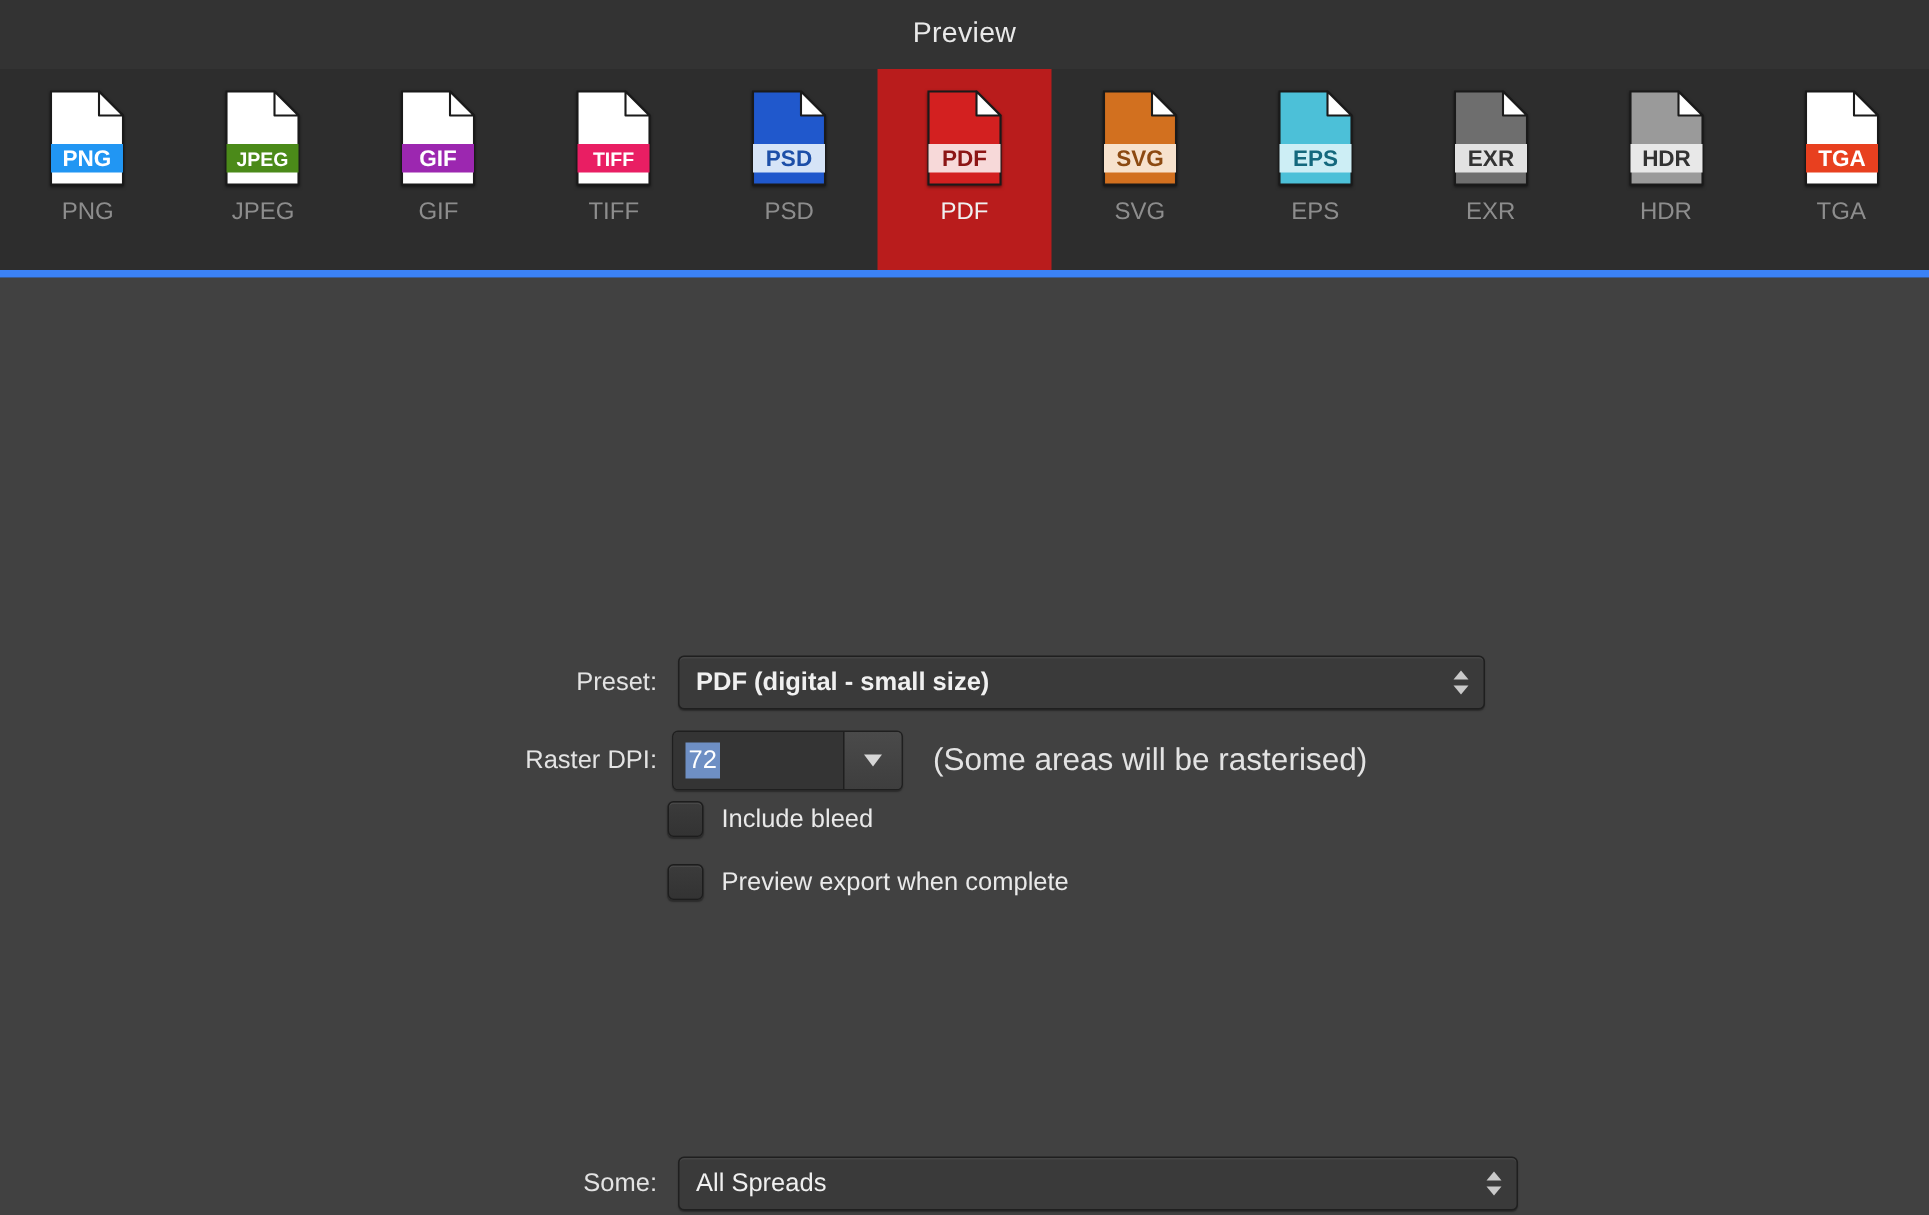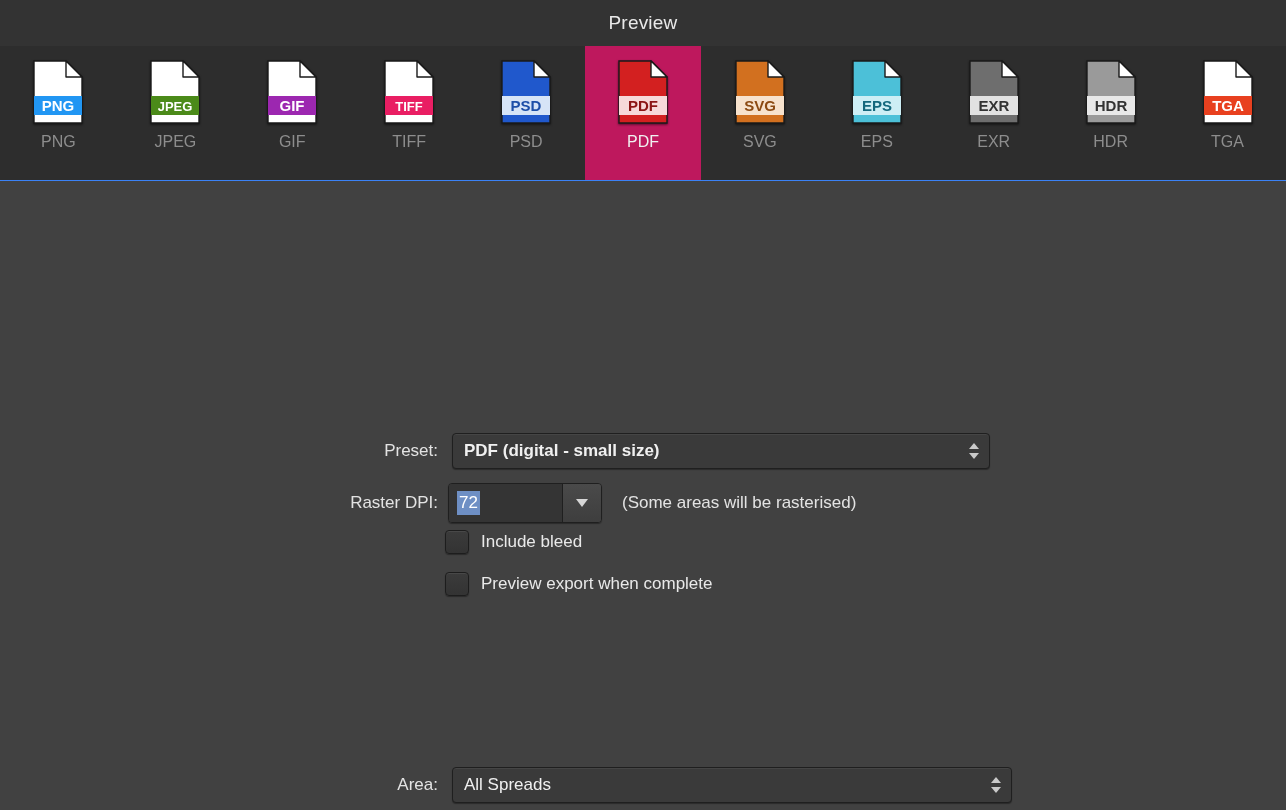--- a/index.html
+++ b/index.html
@@ -38,34 +38,34 @@
     letter-spacing: .2px;
   }
 
   
   .formatbar {
     height: 134px;
     background: #2d2d2d;
     display: flex;
     align-items: stretch;
     flex: 0 0 auto;
-    border-bottom: 1px solid #3b82f6;
+    border-bottom: 5px solid #3b82f6;
   }
   .fmt {
     width: 117px;
     display: flex;
     flex-direction: column;
     align-items: center;
     justify-content: flex-start;
     padding-top: 14px;
     box-sizing: border-box;
     cursor: default;
   }
   .fmt.selected {
-    background: #be185d;
+    background: #b91c1c;
   }
   .fmt-icon {
     width: 50px;
     height: 64px;
     position: relative;
     filter: drop-shadow(0 1px 1px rgba(0,0,0,.55));
   }
   .fmt-icon svg { display: block; }
   .fmt-label {
     margin-top: 9px;
@@ -170,21 +170,21 @@
     justify-content: center;
   }
   .combo-btn .tri-down {
     border-left-width: 6px;
     border-right-width: 6px;
     border-top-width: 8px;
     border-top-color: #d6d6d6;
   }
 
   .hint {
-    font-size: 17px;
+    font-size: 21px;
     color: #e3e3e3;
     white-space: nowrap;
   }
 
   
   .checkrow {
     display: flex;
     align-items: center;
     gap: 12px;
   }
@@ -377,21 +377,21 @@
       <div class="checkbox"></div>
       <div class="checkrow-label">Include bleed</div>
     </div>
 
     <div class="row checkrow" style="left:445px; top:363px;">
       <div class="checkbox"></div>
       <div class="checkrow-label">Preview export when complete</div>
     </div>
 
     <div class="row" style="left:382px; top:558px;">
-      <div class="lbl" style="width:56px;">Area:</div>
+      <div class="lbl" style="width:56px;">Some:</div>
       <div class="dropdown" style="width:560px; margin-left:14px;">
         <div class="dropdown-value">All Spreads</div>
         <div class="stepper">
           <div class="tri-up"></div>
           <div class="tri-down"></div>
         </div>
       </div>
     </div>
 
     <div class="row" style="left:364px; top:601px;">

